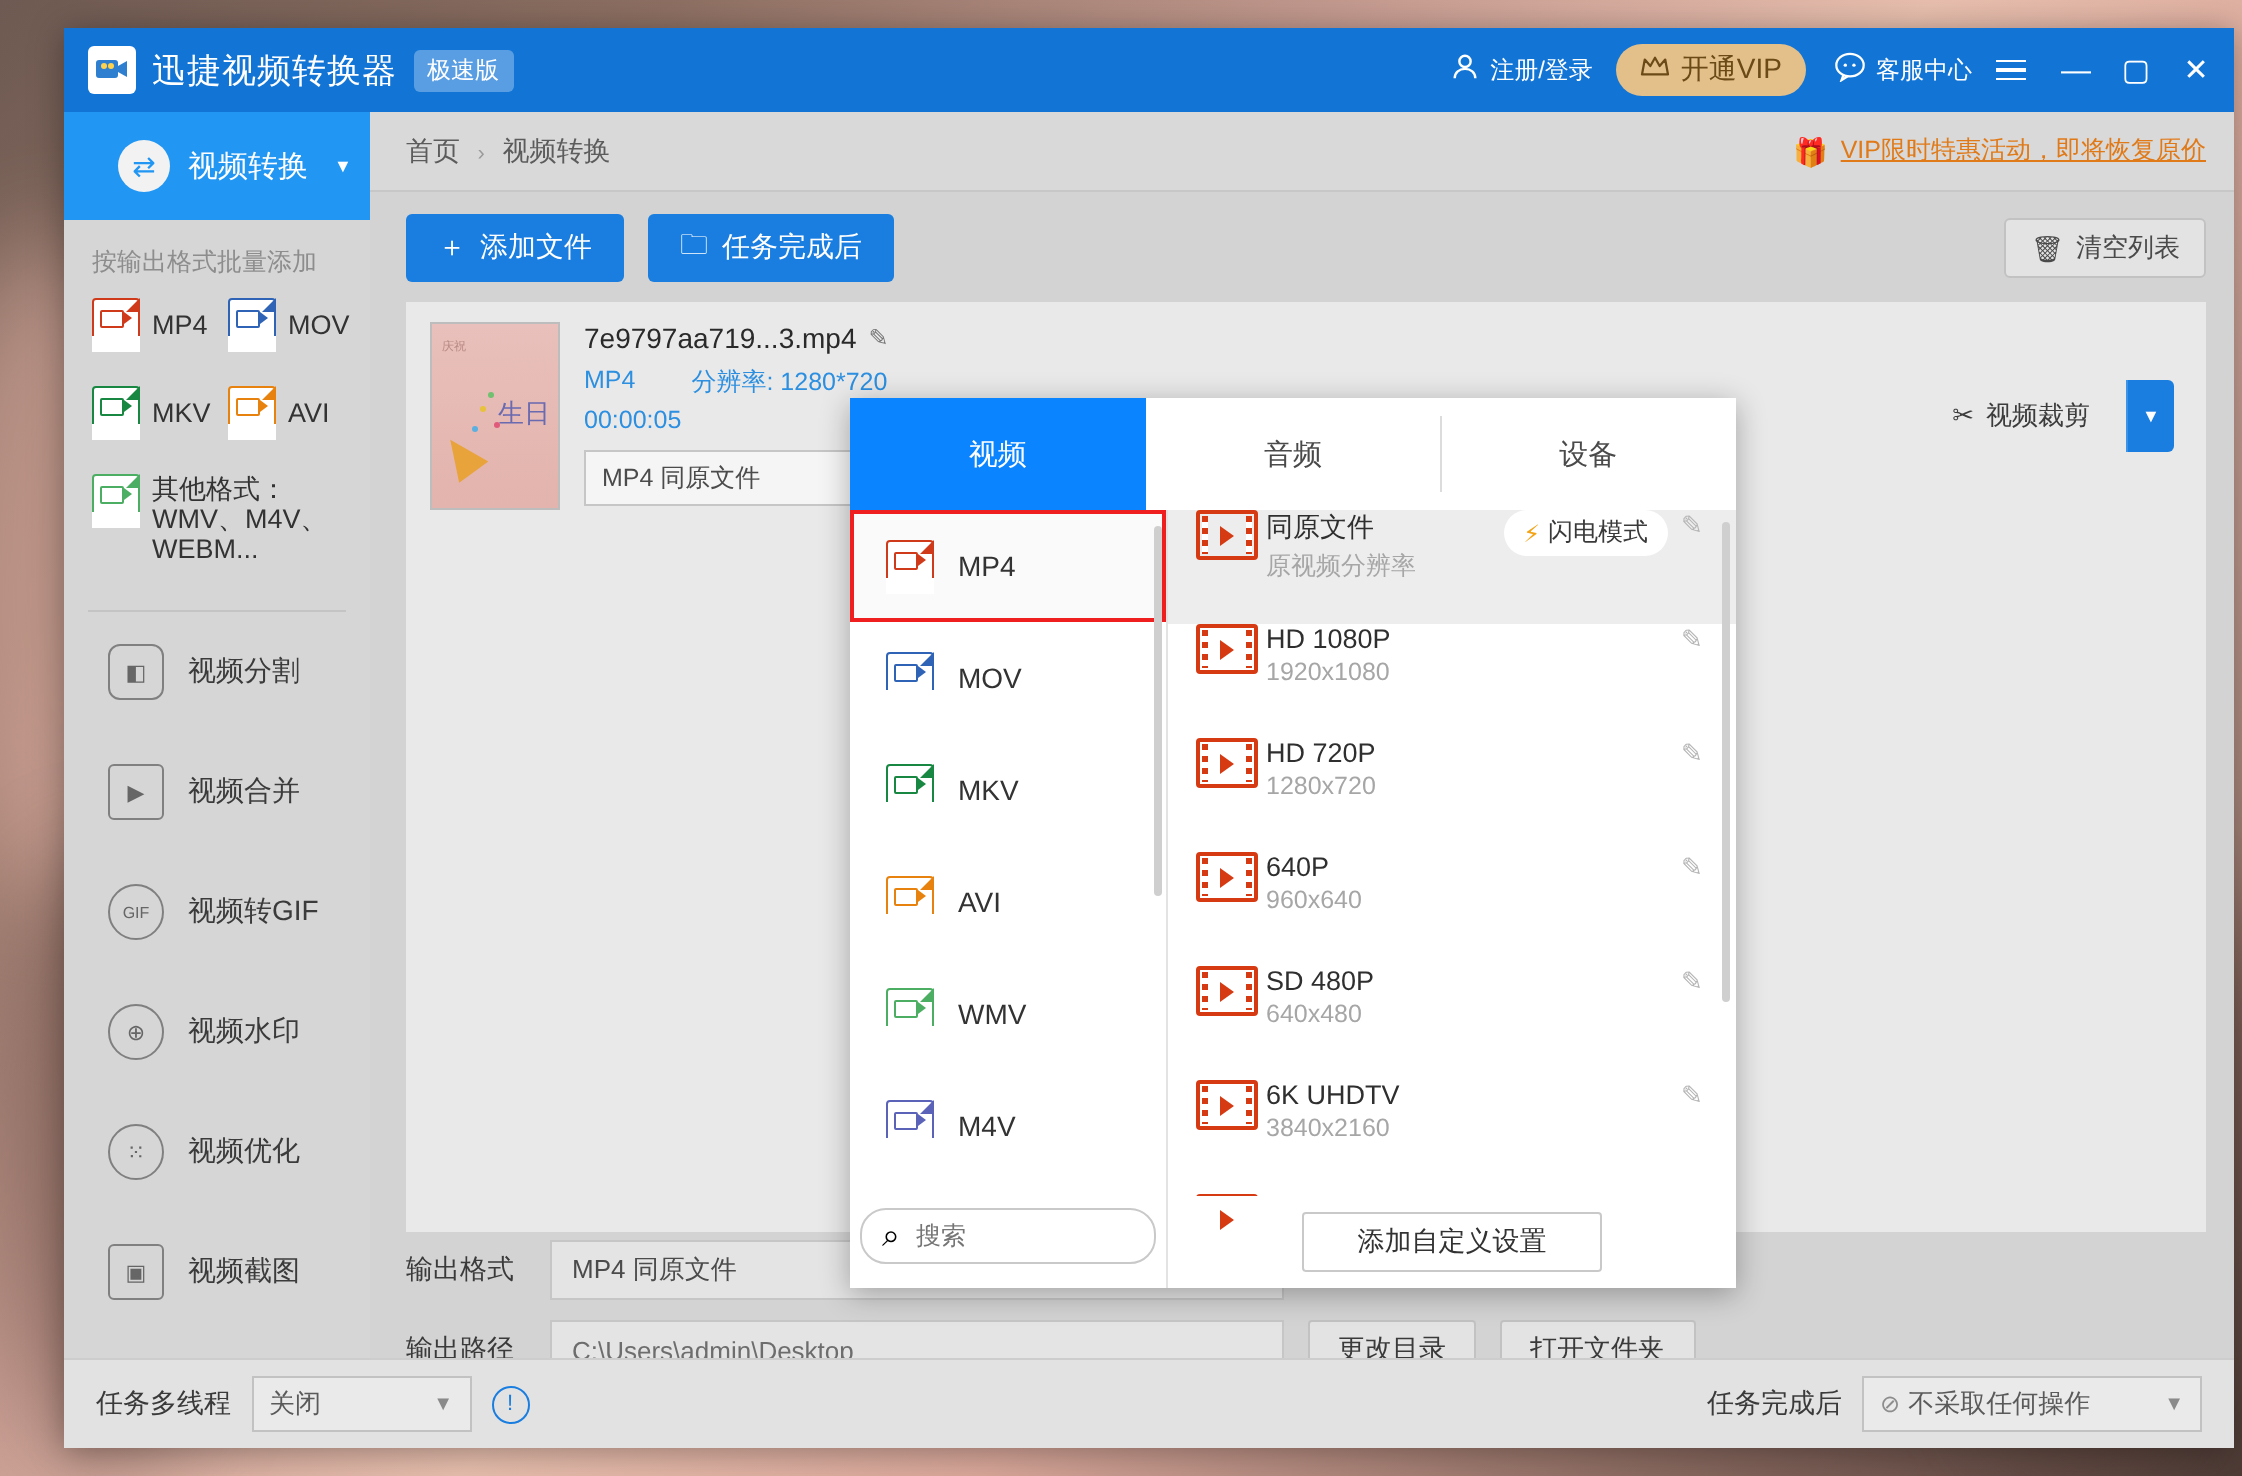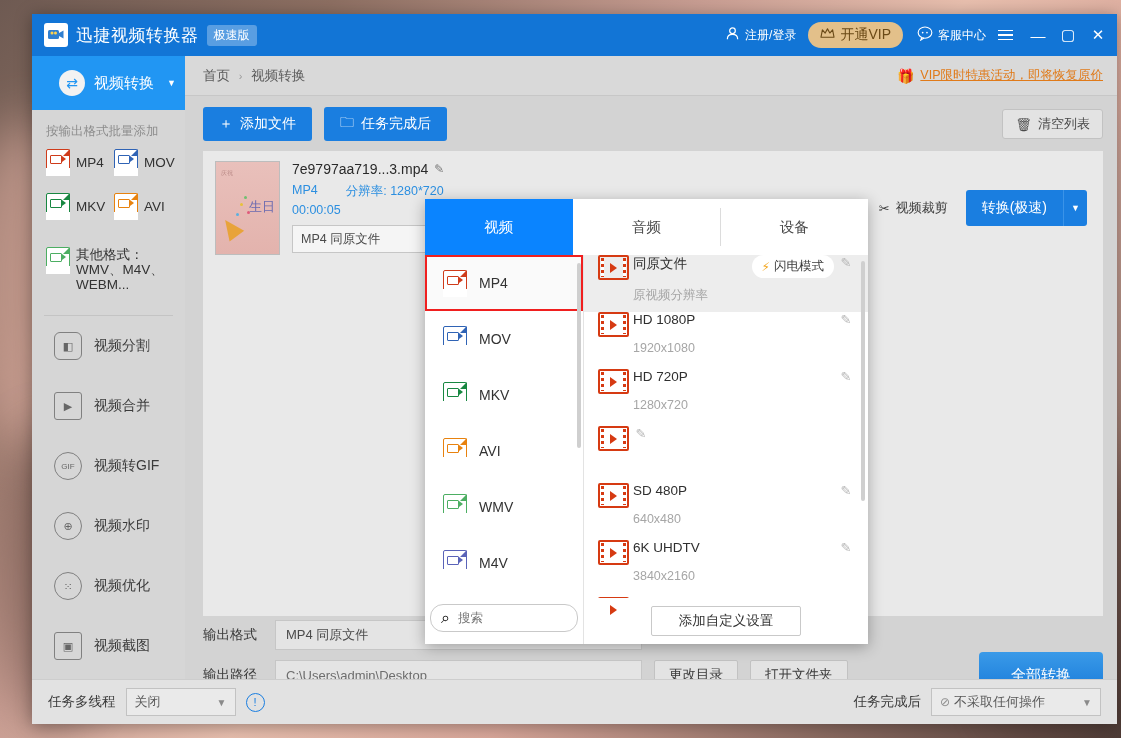--- a/index.html
+++ b/index.html
@@ -62,21 +62,21 @@
     gap:9px;padding-left:27px;font-size:15px;
   }
   .circ-icon{
     width:26px;height:26px;border-radius:50%;background:#f2f2f2;color:#2196f3;
     display:flex;align-items:center;justify-content:center;font-size:14px;flex:0 0 auto;
   }
   .caret-dn{font-size:9px;margin-left:4px;}
   .batch-hint{color:#8d8d8d;font-size:12.5px;padding:13px 0 9px 14px;}
   .fmt-grid{display:flex;flex-wrap:wrap;padding:0 0 4px 14px;}
   .fmt-cell{width:68px;display:flex;align-items:center;gap:6px;margin-bottom:17px;font-size:13.5px;color:#333;}
-  .fmt-cell.wide{width:140px;align-items:flex-start;line-height:15px;margin-top:10px;}
+  .fmt-cell.wide{width:140px;align-items:flex-start;line-height:15px;}
   .fileglyph{
     position:relative;width:22px;height:25px;flex:0 0 auto;
     border:1.6px solid currentColor;border-radius:2px;background:#fff;
   }
   .fileglyph::after{
     content:"";position:absolute;right:-1px;top:-1px;border-width:0 0 7px 7px;
     border-style:solid;border-color:transparent transparent currentColor transparent;
   }
   .fileglyph .cam{
     position:absolute;left:3px;top:5px;width:10px;height:7px;
@@ -252,21 +252,21 @@
     content:"";position:absolute;top:1px;bottom:1px;width:3px;
     background:repeating-linear-gradient(#d63a12 0 3px,#fff 3px 6px);
   }
   .film-ico::before{left:1px;} .film-ico::after{right:1px;}
   .film-ico i{
     width:0;height:0;border-left:7px solid #d63a12;border-top:5px solid transparent;
     border-bottom:5px solid transparent;position:relative;z-index:1;
   }
   .res-text{flex:1 1 auto;min-width:0;}
   .res-name{font-size:13.5px;color:#2f2f2f;}
-  .res-sub{font-size:12.5px;color:#a6a6a6;margin-top:14px;}
+  .res-sub{font-size:12.5px;color:#a6a6a6;margin-top:2px;}
   .flash-badge{
     display:flex;align-items:center;gap:4px;background:#fff;border-radius:12px;
     padding:3px 10px;font-size:12.5px;color:#3a3a3a;flex:0 0 auto;
   }
   .flash-badge .bolt{color:#f3a316;font-size:12px;}
   .pen-ico{color:#b5b5b5;font-size:13px;flex:0 0 auto;width:16px;text-align:center;}
   #fd-right .scrollthumb{
     position:absolute;right:3px;top:6px;width:4px;height:240px;background:#cfcfcf;border-radius:2px;
   }
   #custom-btn-wrap{
@@ -481,21 +481,20 @@
               <span>MP4  同原文件</span>
               <span class="cv">▼</span>
             </div>
           </div>
           <div id="file-actions">
             <div class="cut-action">
               <span>✂</span>
               <span>视频裁剪</span>
             </div>
             <div class="convert-group">
-              <button class="convert-main">转换(极速)</button>
               <button class="convert-drop">▼</button>
             </div>
           </div>
         </div>
       </div>
 
       <div id="output-box">
         <div class="orow">
           <span class="olabel">输出格式</span>
           <div class="ofield" id="fmt-field">
@@ -504,21 +503,20 @@
           </div>
         </div>
         <div class="orow">
           <span class="olabel">输出路径</span>
           <div class="ofield" id="path-field">
             <span>C:\Users\admin\Desktop</span>
           </div>
           <button class="obtn">更改目录</button>
           <button class="obtn">打开文件夹</button>
         </div>
-        <button id="convert-all">全部转换</button>
       </div>
 
       <div id="format-dropdown">
         <div id="fd-tabs">
           <div class="fd-tab active">视频</div>
           <div class="fd-tab">音频</div>
           <div class="fd-tab divl">设备</div>
         </div>
 
         <div id="fd-main">
@@ -615,20 +613,24 @@
                 <span class="res-name" style="display:block">HD 720P</span>
                 <span class="res-sub" style="display:block">1280x720</span>
               </span>
               <span class="pen-ico">✎</span>
             </div>
 
             <div class="res-item">
               <span class="film-ico">
                   <i></i>
                 </span>
+              <span class="res-text">
+                <span class="res-name" style="display:block">640P</span>
+                <span class="res-sub" style="display:block">960x640</span>
+              </span>
               <span class="pen-ico">✎</span>
             </div>
 
             <div class="res-item">
               <span class="film-ico">
                   <i></i>
                 </span>
               <span class="res-text">
                 <span class="res-name" style="display:block">SD 480P</span>
                 <span class="res-sub" style="display:block">640x480</span>

